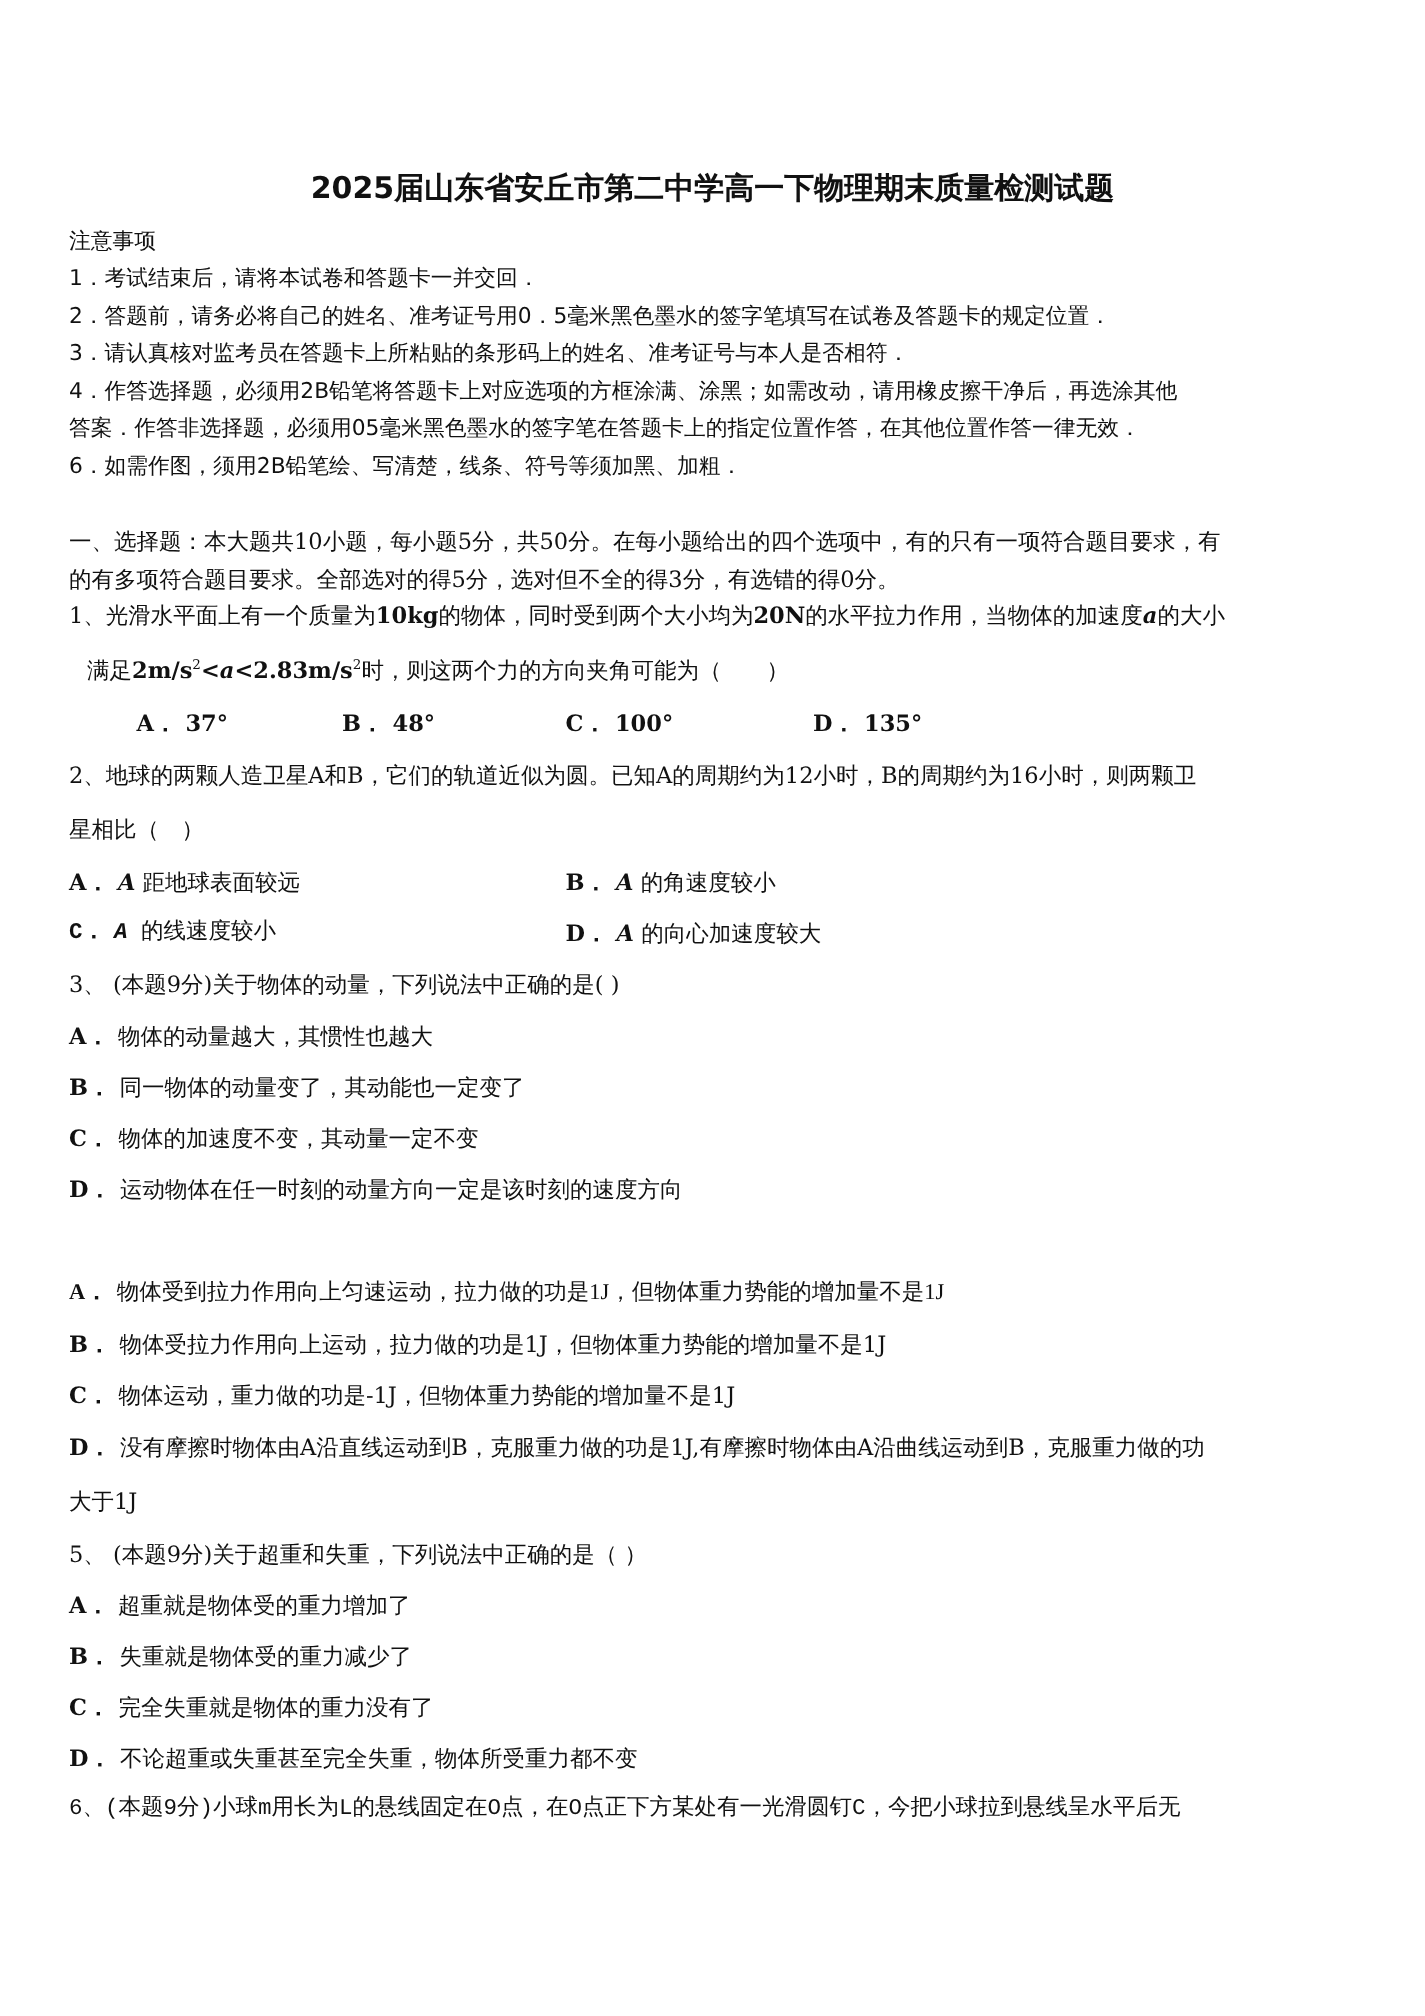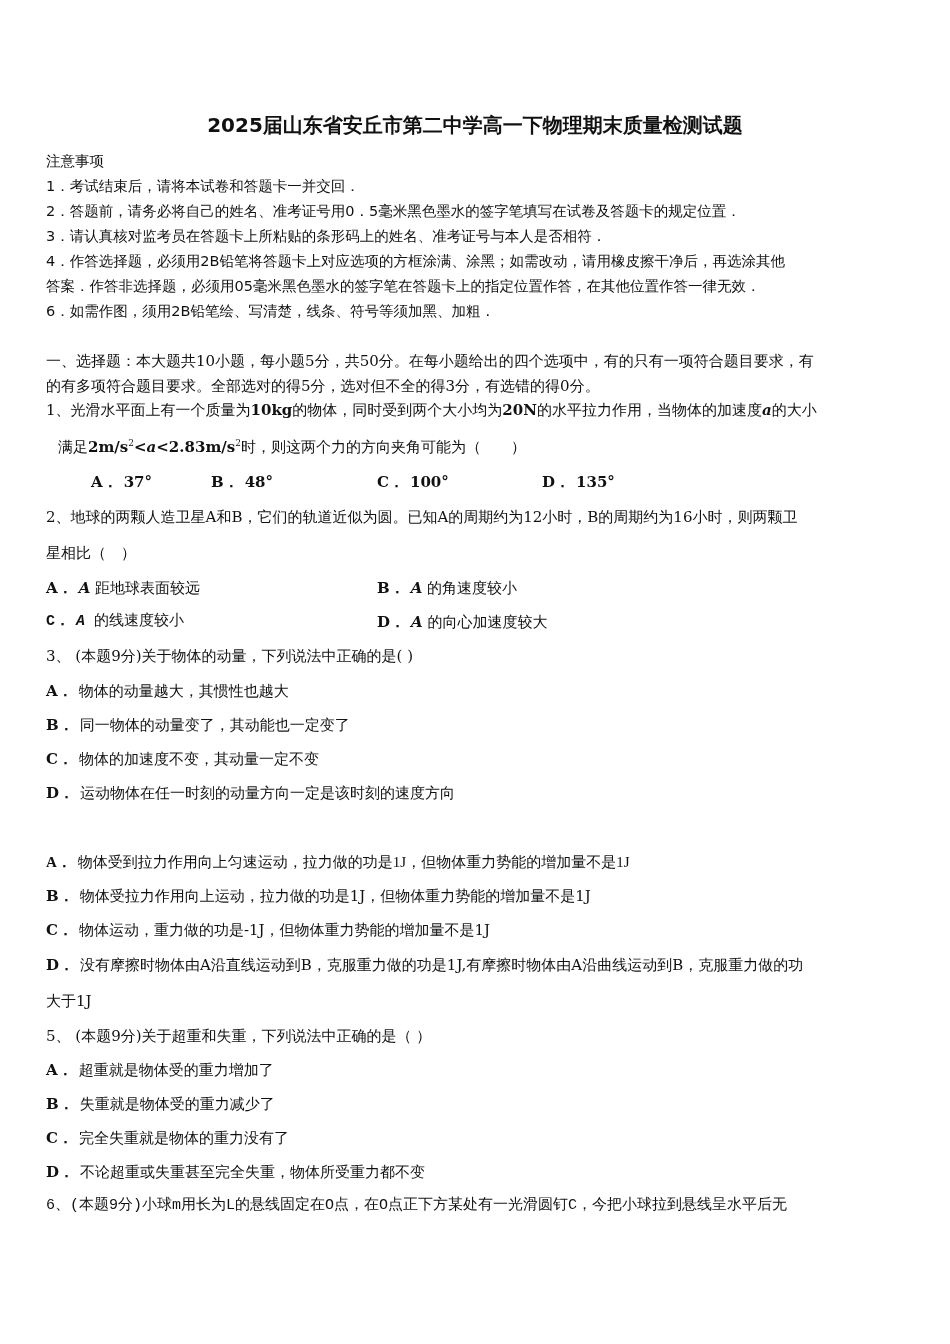--- a/index.html
+++ b/index.html
@@ -37,21 +37,21 @@
   <div class="line" style="top:376px;">的有多项符合题目要求。全部选对的得5分，选对但不全的得3分，有选错的得0分。</div>
 
   <div class="line" style="top:400px;">
     <span>1、光滑水平面上有一个质量为</span><span class="b">10kg</span><span>的物体，同时受到两个大小均为</span><span class="b">20N</span><span>的水平拉力作用，当物体的加速度</span><span class="it">a</span><span>的大小</span>
   </div>
   <div class="line" style="top:437px;margin-left:12px;">
     <span>满足</span><span class="b">2m/s</span><sup>2</sup><span class="b">&lt;</span><span class="it">a</span><span class="b">&lt;</span><span class="b">2.83m/s</span><sup>2</sup><span>时，则这两个力的方向夹角可能为（　　）</span>
   </div>
   <div class="opt-row" style="top:472px; width:860px; height:20px;">
     <span class="opt" style="left:0px;margin-left:45px;"><span class="lbl">A．</span><span class="b">37°</span></span>
-    <span class="opt" style="left:165px;"><span class="lbl">B．</span><span class="b">48°</span></span>
+    <span class="opt" style="left:182px;"><span class="lbl">B．</span><span class="b">48°</span></span>
     <span class="opt" style="left:331px;"><span class="lbl">C．</span><span class="b">100°</span></span>
     <span class="opt" style="left:496px;"><span class="lbl">D．</span><span class="b">135°</span></span>
   </div>
 
   <div class="line" style="top:507px;">2、地球的两颗人造卫星A和B，它们的轨道近似为圆。已知A的周期约为12小时，B的周期约为16小时，则两颗卫</div>
   <div class="line" style="top:543px;">星相比（　）</div>
   <div class="opt-row" style="top:578px; width:860px; height:20px;">
     <span class="opt" style="left:0px;"><span class="lbl">A．</span><span class="it">A</span> <span>距地球表面较远</span></span>
     <span class="opt" style="left:331px;"><span class="lbl">B．</span><span class="it">A</span> <span>的角速度较小</span></span>
   </div>

